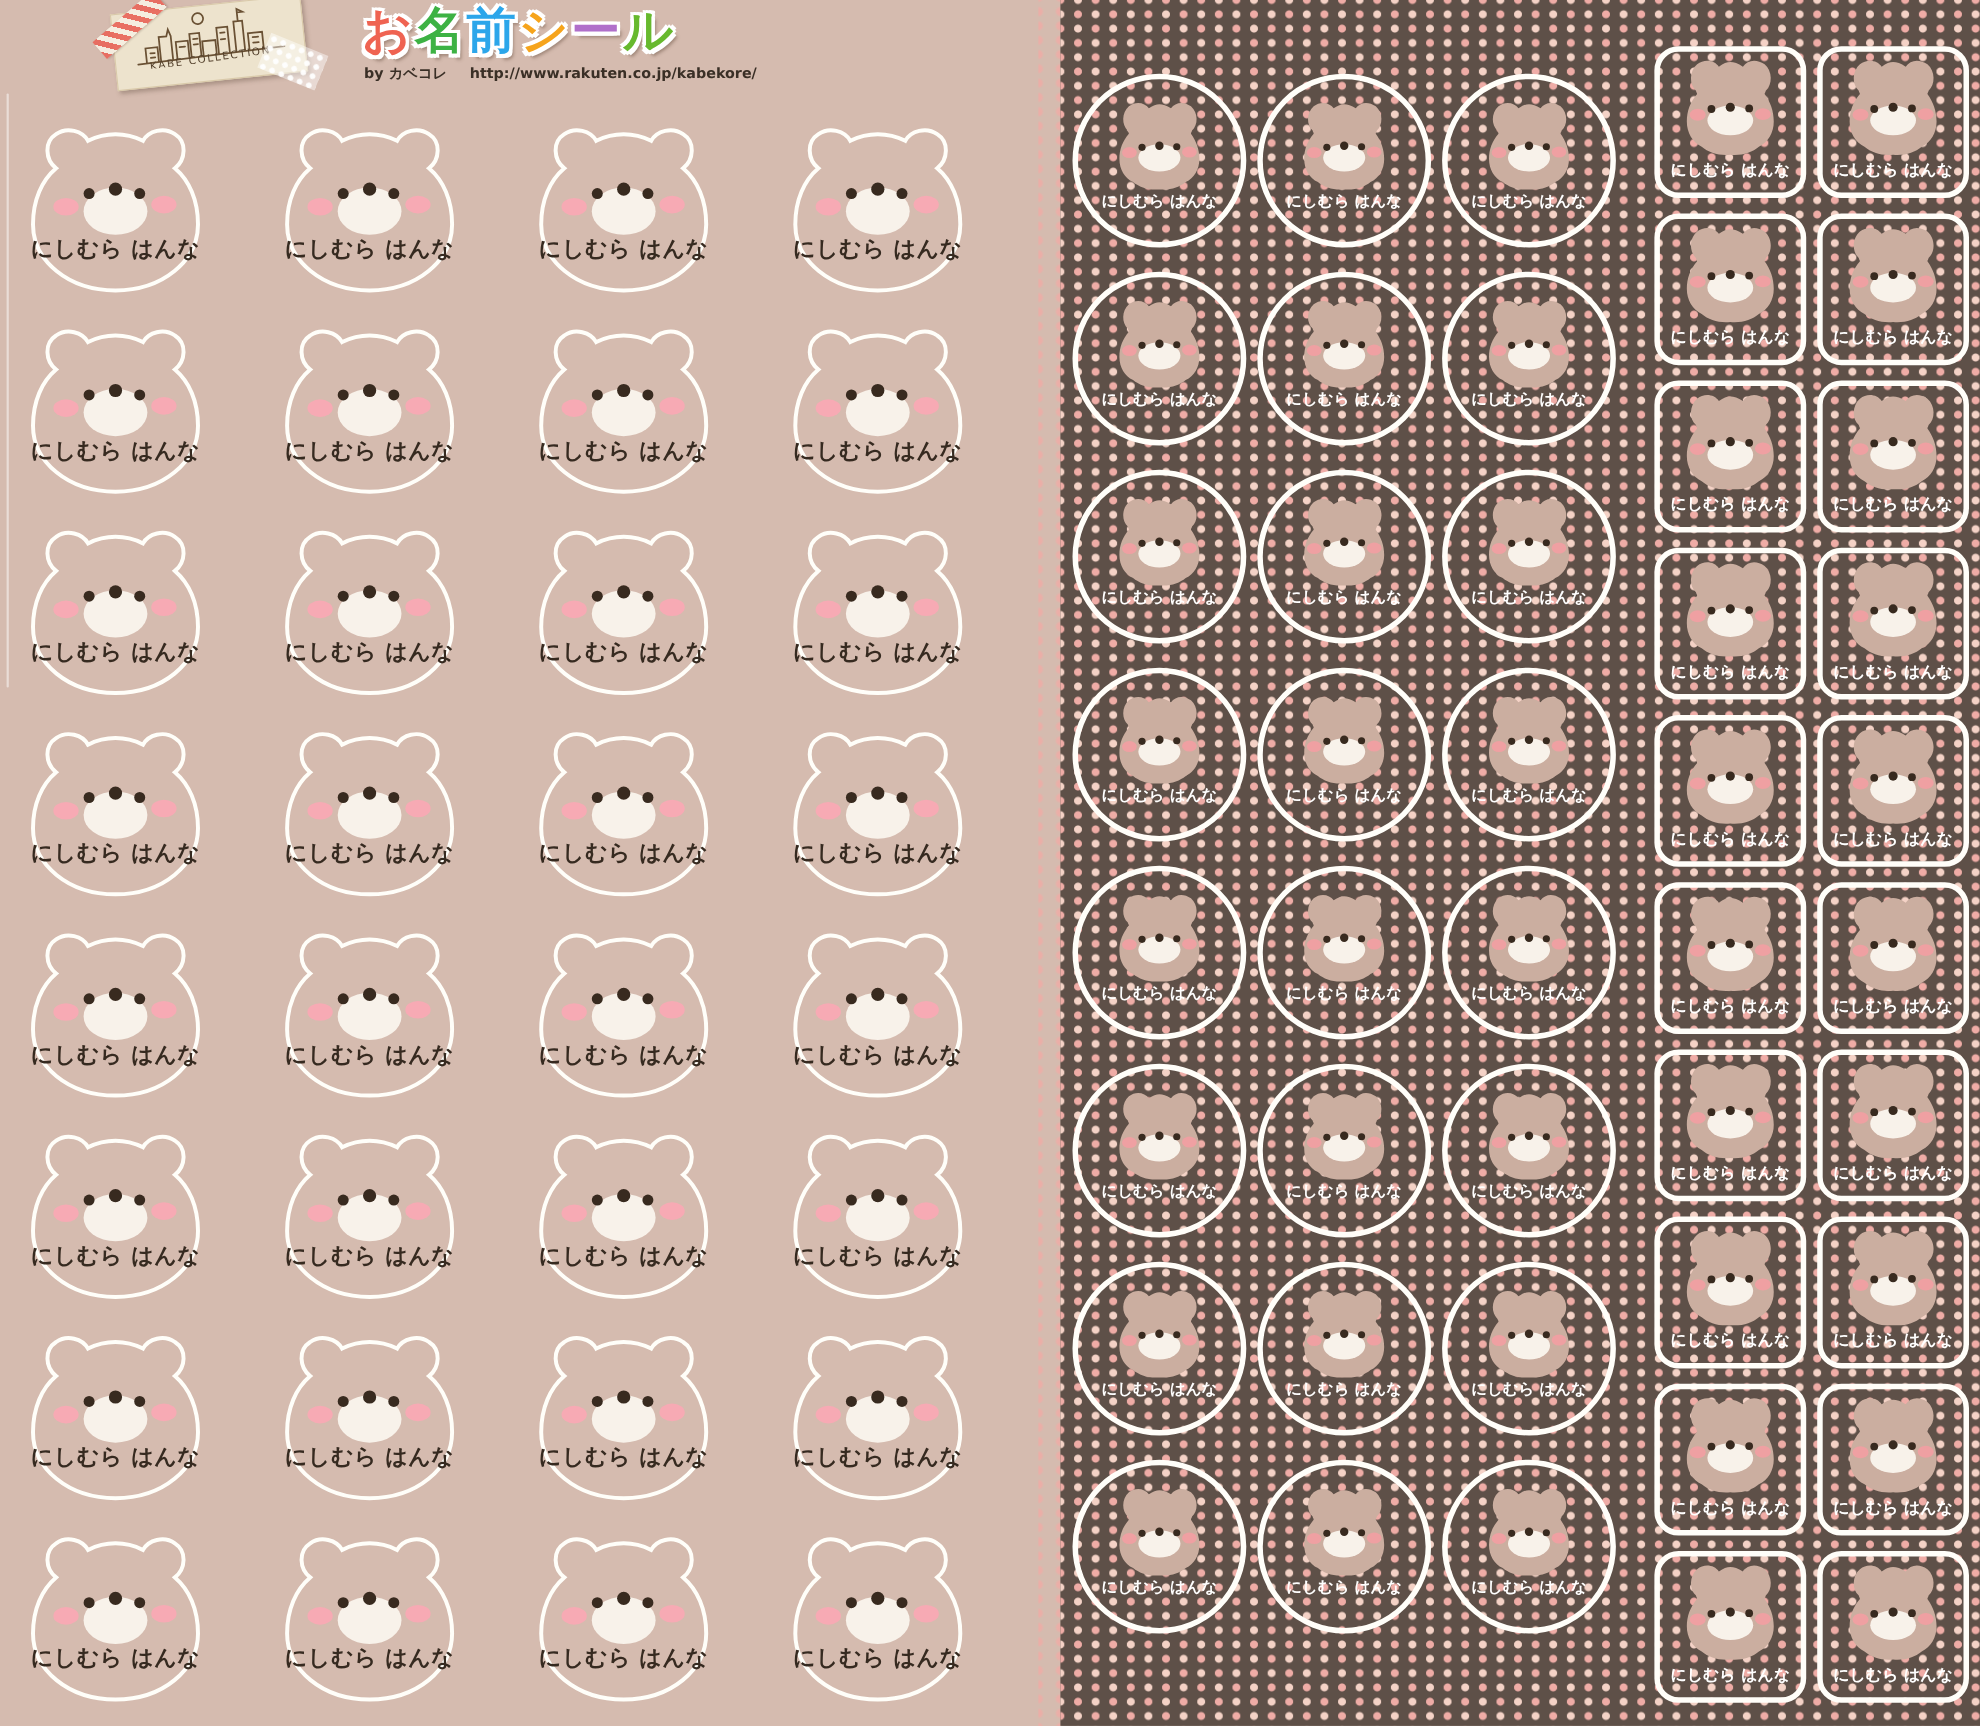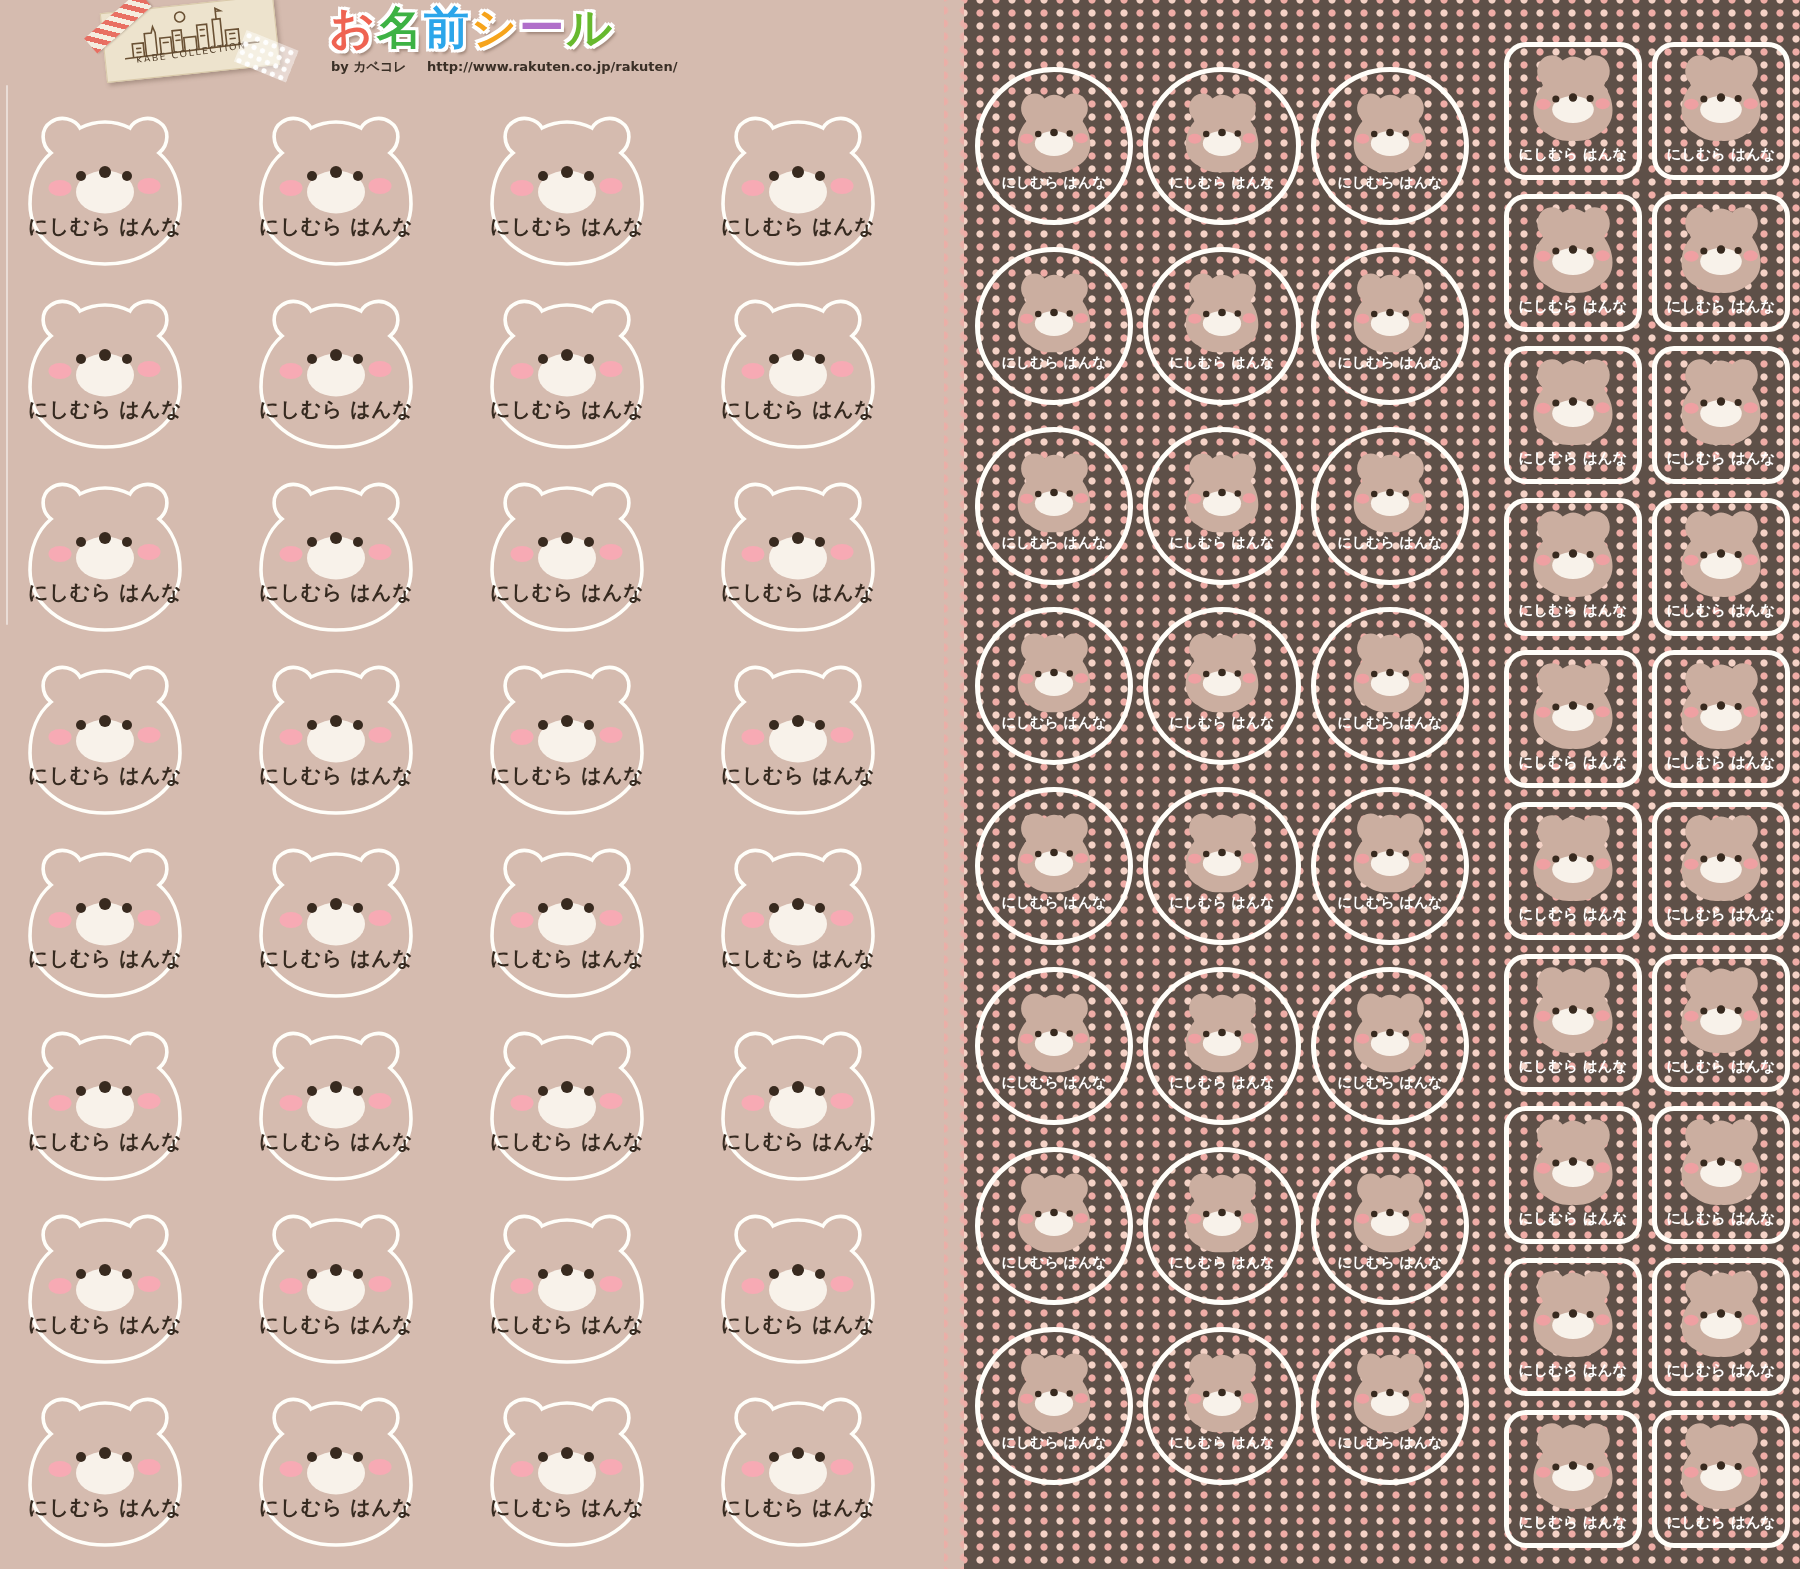--- a/index.html
+++ b/index.html
@@ -104,21 +104,21 @@
         <span class="title-char" style="color: rgb(239, 99, 82);">お</span>
         <span class="title-char" style="color: rgb(61, 178, 68);">名</span>
         <span class="title-char" style="color: rgb(44, 166, 234);">前</span>
         <span class="title-char" style="color: rgb(246, 164, 28);">シ</span>
         <span class="title-char" style="color: rgb(176, 111, 202);">ー</span>
         <span class="title-char" style="color: rgb(103, 185, 46);">ル</span>
       </div>
 
     <div class="subtitle">
       <span>by カベコレ</span>
-      <span class="url">http://www.rakuten.co.jp/rakuten/</span>
+      <span class="url">http://www.rakuten.co.jp/kabekore/</span>
     </div>
 
     <div class="left-grid" id="left-grid">
   <div class="bear-cell">
     <svg width="180" height="160" viewBox="0 0 180 160">
       <path class="outline-head" d="M15,92 C15,70 23,52 36,41 C26,33 25,17 36,10 C46,3 60,7 65,16 C73,12 81,10 90,10 C99,10 107,12 115,16 C120,7 134,3 144,10 C155,17 154,33 144,41 C157,52 165,70 165,92 C165,125 133,152 90,152 C47,152 15,125 15,92 Z"></path>
       <ellipse class="muzzle" cx="90" cy="80" rx="29" ry="21.5"></ellipse>
       <circle class="eye" cx="90" cy="60" r="6"></circle>
       <circle class="eye" cx="66" cy="64" r="5"></circle>
       <circle class="eye" cx="112" cy="64" r="5"></circle>

